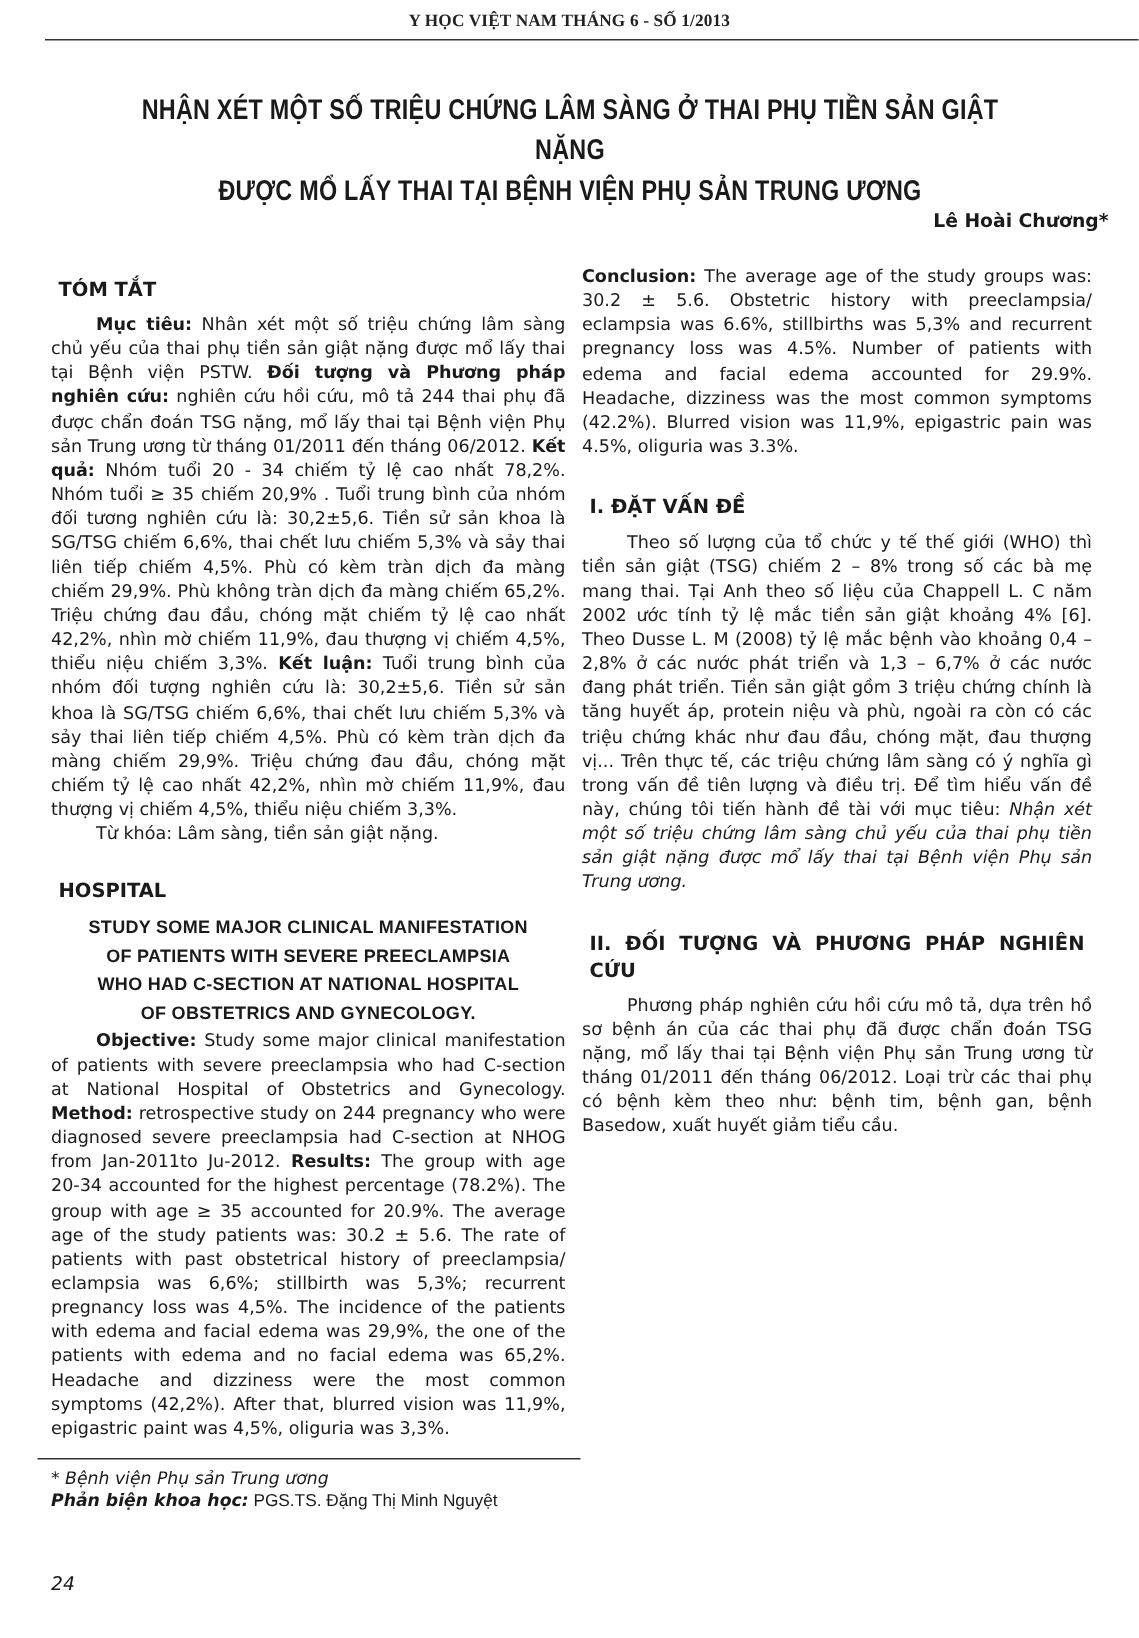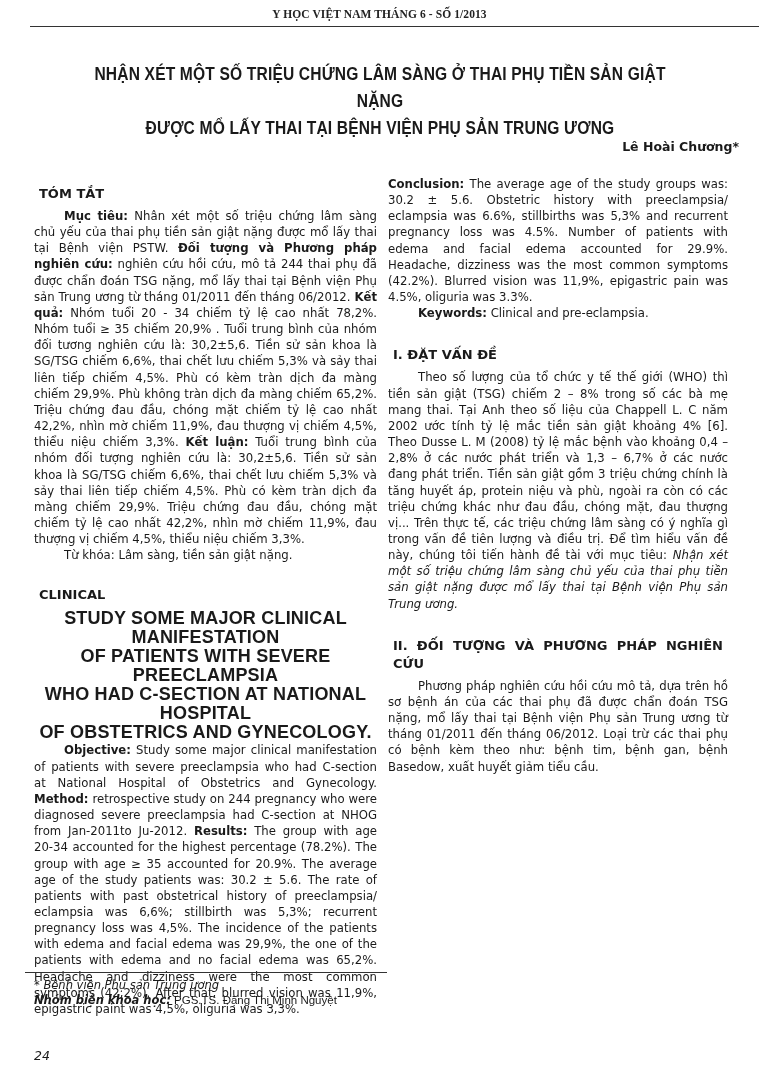--- a/index.html
+++ b/index.html
@@ -7,21 +7,21 @@
   .running-head { position: absolute; top: 8px; left: 0; width: 759px; text-align: center; font-family: Liberation Serif, serif; font-size: 11.5px; font-weight: bold; letter-spacing: 0.1px; color: #222; }
   .head-rule { position: absolute; top: 26px; left: 30px; width: 730px; height: 0; border-top: 1.5px solid #333; }
   .title { position: absolute; top: 60px; left: 20px; width: 720px; text-align: center; font-family: "Liberation Sans", sans-serif; font-weight: bold; font-size: 19px; line-height: 27px; transform: scaleX(0.82); transform-origin: center top; letter-spacing: 0.2px; }
   .author { position: absolute; top: 139px; right: 20px; font-size: 12.5px; font-weight: bold; }
   .col { position: absolute; top: 180px; width: 343px; font-size: 11.7px; line-height: 16.15px; text-align: justify; }
   .col.left { left: 34px; }
   .col.right { left: 388px; top: 176px; width: 340px; }
   .col p { margin: 0; }
   .indent { text-indent: 30px; }
   h2.sec { margin: 5px; font-size: 13px; font-weight: bold; line-height: 18px; }
-  .sumtitle { text-align: center; font-family: "Liberation Sans", sans-serif; font-weight: bold; font-size: 18px; line-height: 19px; letter-spacing: 0.2px; }
+  .sumtitle { text-align: center; font-family: "Liberation Sans", sans-serif; font-weight: bold; font-size: 12px; line-height: 19px; letter-spacing: 0.2px; }
   b { font-weight: bold; }
   i { font-style: italic; }
   .gap { height: 18px; }
   .gap2 { height: 20px; }
   .foot-rule { position: absolute; top: 972px; left: 25px; width: 362px; border-top: 1.5px solid #333; }
   .footnotes { position: absolute; top: 978px; left: 34px; font-size: 11.5px; line-height: 15px; }
   .pagenum { position: absolute; top: 1048px; left: 34px; font-size: 12.5px; font-style: italic; }
 </style>
 </head>
 <body>
@@ -34,40 +34,39 @@
   <div>ĐƯỢC MỔ LẤY THAI TẠI BỆNH VIỆN PHỤ SẢN TRUNG ƯƠNG</div>
 </div>
 
 <div class="author">Lê Hoài Chương*</div>
 
 <div class="col left">
   <h2 class="sec">TÓM TẮT</h2>
   <p class="indent"><b>Mục tiêu:</b><span> Nhân xét một số triệu chứng lâm sàng chủ yếu của thai phụ tiền sản giật nặng được mổ lấy thai tại Bệnh viện PSTW. </span><b>Đối tượng và Phương pháp nghiên cứu:</b><span> nghiên cứu hồi cứu, mô tả 244 thai phụ đã được chẩn đoán TSG nặng, mổ lấy thai tại Bệnh viện Phụ sản Trung ương từ tháng 01/2011 đến tháng 06/2012. </span><b>Kết quả:</b><span> Nhóm tuổi 20 - 34 chiếm tỷ lệ cao nhất 78,2%. Nhóm tuổi ≥ 35 chiếm 20,9% . Tuổi trung bình của nhóm đối tương nghiên cứu là: 30,2±5,6. Tiền sử sản khoa là SG/TSG chiếm 6,6%, thai chết lưu chiếm 5,3% và sảy thai liên tiếp chiếm 4,5%. Phù có kèm tràn dịch đa màng chiếm 29,9%. Phù không tràn dịch đa màng chiếm 65,2%. Triệu chứng đau đầu, chóng mặt chiếm tỷ lệ cao nhất 42,2%, nhìn mờ chiếm 11,9%, đau thượng vị chiếm 4,5%, thiểu niệu chiếm 3,3%. </span><b>Kết luận:</b><span> Tuổi trung bình của nhóm đối tượng nghiên cứu là: 30,2±5,6. Tiền sử sản khoa là SG/TSG chiếm 6,6%, thai chết lưu chiếm 5,3% và sảy thai liên tiếp chiếm 4,5%. Phù có kèm tràn dịch đa màng chiếm 29,9%. Triệu chứng đau đầu, chóng mặt chiếm tỷ lệ cao nhất 42,2%, nhìn mờ chiếm 11,9%, đau thượng vị chiếm 4,5%, thiểu niệu chiếm 3,3%.</span></p>
   <p class="indent">Từ khóa: Lâm sàng, tiền sản giật nặng.</p>
   <div class="gap"></div>
-  <h2 class="sec">CLINICAL</h2>
+  <h2 class="sec">HOSPITAL</h2>
   <div class="sumtitle">
     <div>STUDY SOME MAJOR CLINICAL MANIFESTATION</div>
     <div>OF PATIENTS WITH SEVERE PREECLAMPSIA</div>
     <div>WHO HAD C-SECTION AT NATIONAL HOSPITAL</div>
     <div>OF OBSTETRICS AND GYNECOLOGY.</div>
   </div>
   <p class="indent"><b>Objective:</b><span> Study some major clinical manifestation of patients with severe preeclampsia who had C-section at National Hospital of Obstetrics and Gynecology. </span><b>Method:</b><span> retrospective study on 244 pregnancy who were diagnosed severe preeclampsia had C-section at NHOG from Jan-2011to Ju-2012. </span><b>Results:</b><span> The group with age 20-34 accounted for the highest percentage (78.2%). The group with age ≥ 35 accounted for 20.9%. The average age of the study patients was: 30.2 ± 5.6. The rate of patients with past obstetrical history of preeclampsia/ eclampsia was 6,6%; stillbirth was 5,3%; recurrent pregnancy loss was 4,5%. The incidence of the patients with edema and facial edema was 29,9%, the one of the patients with edema and no facial edema was 65,2%. Headache and dizziness were the most common symptoms (42,2%). After that, blurred vision was 11,9%, epigastric paint was 4,5%, oliguria was 3,3%. </span></p>
 </div>
 
 <div class="col right">
   <p><b>Conclusion:</b><span> The average age of the study groups was: 30.2 ± 5.6. Obstetric history with preeclampsia/ eclampsia was 6.6%, stillbirths was 5,3% and recurrent pregnancy loss was 4.5%. Number of patients with edema and facial edema accounted for 29.9%. Headache, dizziness was the most common symptoms (42.2%). Blurred vision was 11,9%, epigastric pain was 4.5%, oliguria was 3.3%.</span></p>
-  <p class="indent"><b>Keywords:</b><span> Clinical and pre-eclampsia.</span></p>
   <div class="gap2"></div>
   <h2 class="sec">I. ĐẶT VẤN ĐỀ</h2>
   <p class="indent"><span>Theo số lượng của tổ chức y tế thế giới (WHO) thì tiền sản giật (TSG) chiếm 2 – 8% trong số các bà mẹ mang thai. Tại Anh theo số liệu của Chappell L. C năm 2002 ước tính tỷ lệ mắc tiền sản giật khoảng 4% [6]. Theo Dusse L. M (2008) tỷ lệ mắc bệnh vào khoảng 0,4 – 2,8% ở các nước phát triển và 1,3 – 6,7% ở các nước đang phát triển. Tiền sản giật gồm 3 triệu chứng chính là tăng huyết áp, protein niệu và phù, ngoài ra còn có các triệu chứng khác như đau đầu, chóng mặt, đau thượng vị... Trên thực tế, các triệu chứng lâm sàng có ý nghĩa gì trong vấn đề tiên lượng và điều trị. Để tìm hiểu vấn đề này, chúng tôi tiến hành đề tài với mục tiêu: </span><i>Nhận xét một số triệu chứng lâm sàng chủ yếu của thai phụ tiền sản giật nặng được mổ lấy thai tại Bệnh viện Phụ sản Trung ương.</i></p>
   <div class="gap2"></div>
   <h2 class="sec">II. ĐỐI TƯỢNG VÀ PHƯƠNG PHÁP NGHIÊN CỨU</h2>
   <p class="indent">Phương pháp nghiên cứu hồi cứu mô tả, dựa trên hồ sơ bệnh án của các thai phụ đã được chẩn đoán TSG nặng, mổ lấy thai tại Bệnh viện Phụ sản Trung ương từ tháng 01/2011 đến tháng 06/2012. Loại trừ các thai phụ có bệnh kèm theo như: bệnh tim, bệnh gan, bệnh Basedow, xuất huyết giảm tiểu cầu.</p>
 </div>
 
 <div class="foot-rule"></div>
 <div class="footnotes">
   <div><i>*   Bệnh viện Phụ sản Trung ương</i></div>
-  <div><b><i>Nhóm biện khoa học:</i></b><span style="font-family:Liberation Sans, sans-serif;"> PGS.TS. Đặng Thị Minh Nguyệt</span></div>
+  <div><b><i>Phản biện khoa học:</i></b><span style="font-family:Liberation Sans, sans-serif;"> PGS.TS. Đặng Thị Minh Nguyệt</span></div>
 </div>
 
 <div class="pagenum">24</div>
 
 </body></html>

